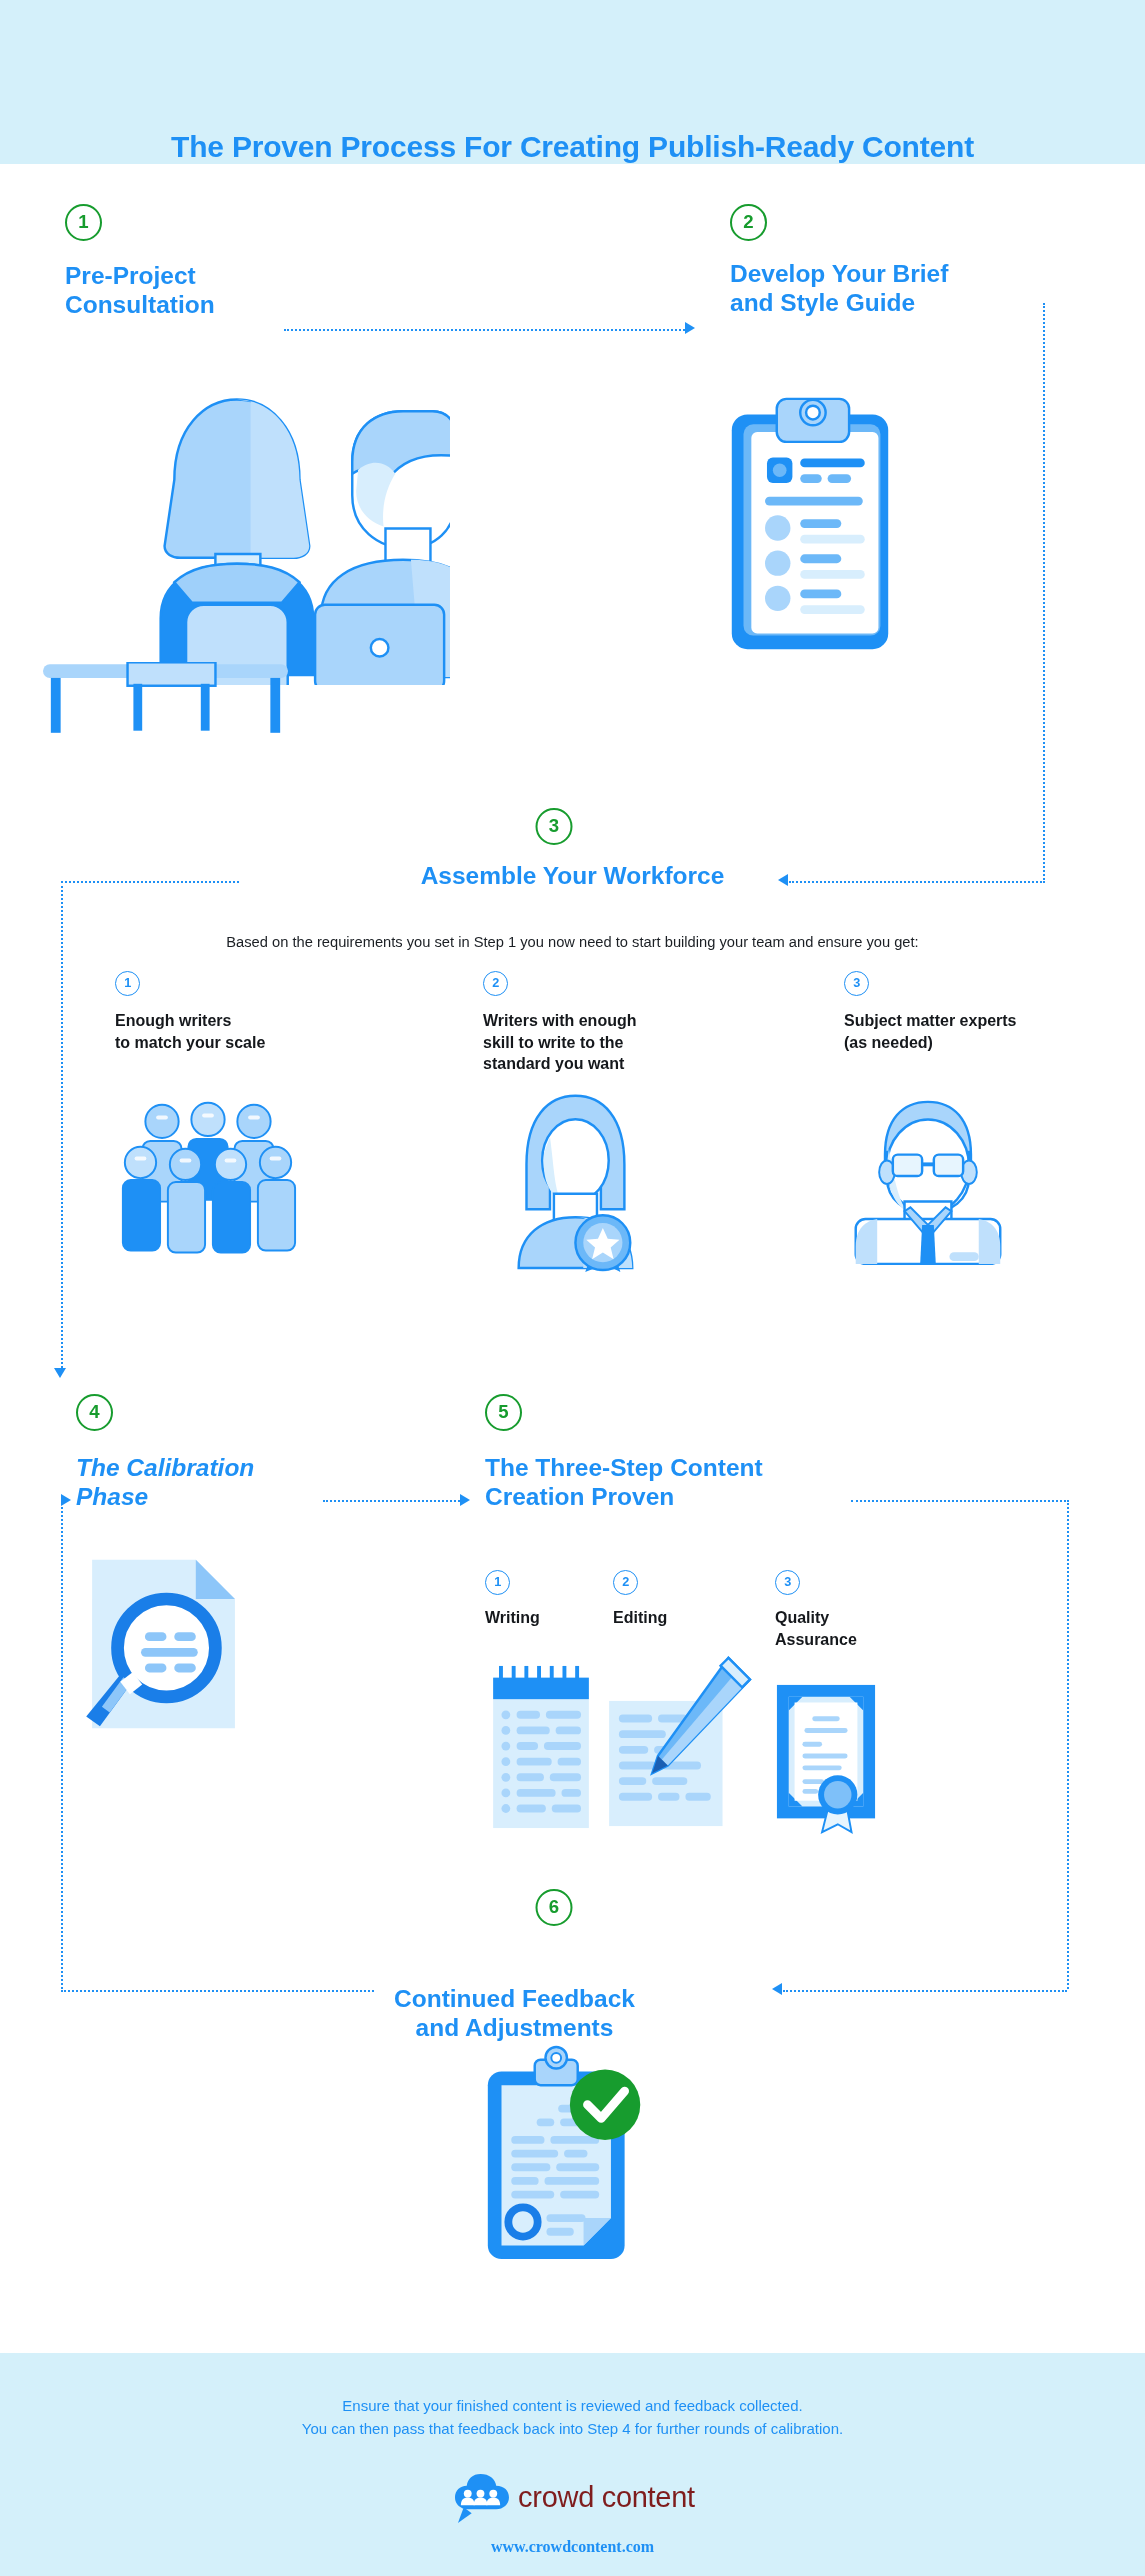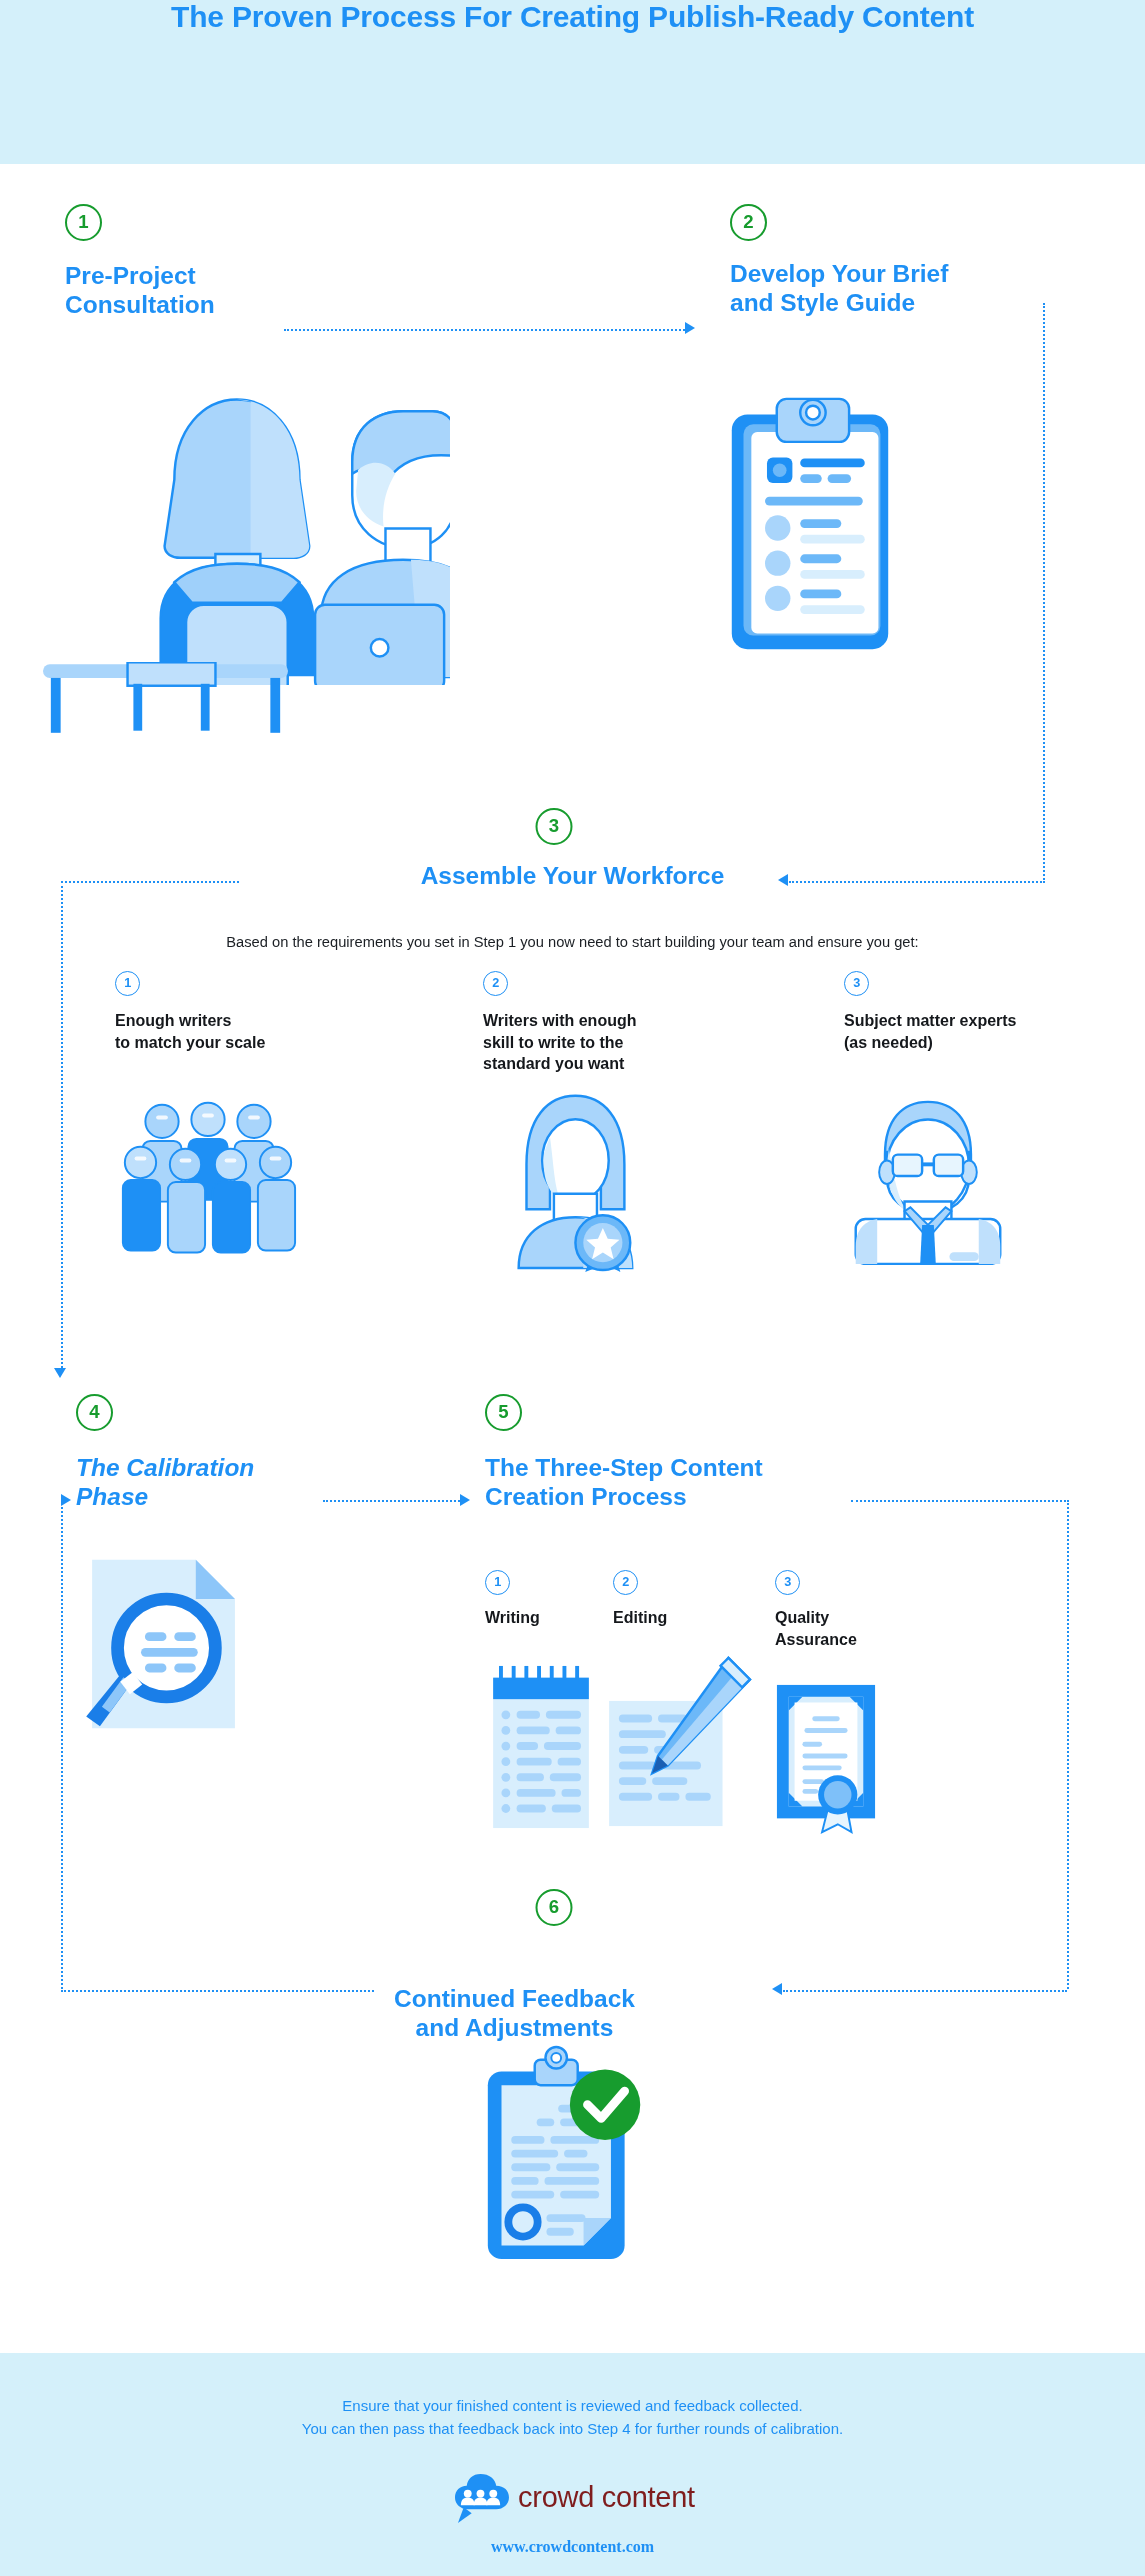--- a/index.html
+++ b/index.html
@@ -10,21 +10,21 @@
     position: relative;
     font-family: "Liberation Sans", sans-serif;
     overflow: hidden;
   }
   .page { position: relative; width: 1145px; height: 2576px; background:#fff; }
 
   
   .header {
     position: absolute; left: 0; top: 0; width: 1145px; height: 164px;
     background: #d4f0fa;
-    display: flex; align-items: flex-start; justify-content: center;
+    display: flex; align-items: flex-end; justify-content: center;
   }
   .header-title {
     font-size: 30px; font-weight: bold; color: #1e90f5;
     letter-spacing: -0.2px; text-align: center;
   }
 
   
   .footer {
     position: absolute; left: 0; top: 2353px; width: 1145px; height: 223px;
     background: #d4f0fa;
@@ -314,21 +314,21 @@
       <rect x="90" y="112" width="22" height="9" rx="4.5" fill="#8dc6f9"></rect>
       <path d="M46 132 L14 176 L0 166 L36 122 Z" fill="#1a7ee8"></path>
       <path d="M46 132 L24 162 L16 156 L38 126 Z" fill="#8dc6f9"></path>
       <rect x="38" y="124" width="16" height="16" transform="rotate(-38 46 132)" fill="#ffffff"></rect>
     </svg>
   </div>
 
   <div class="abs" style="left:485px; top:1394px;">
     <div class="stepnum">5</div>
     <div class="step-title" style="margin-top:21.5px;">The Three-Step Content
-Creation Process</div>
+Creation Proven</div>
   </div>
 
   <div class="abs" style="left:485px; top:1570px;">
     <div class="substepnum">1</div>
     <div class="sub-title" style="margin-top:11.7px;">Writing</div>
   </div>
   <div class="abs" style="left:491px; top:1664px;">
     <svg width="100" height="166" viewBox="0 0 102 170">
       <rect x="2" y="14" width="98" height="154" fill="#d8eefd"></rect>
       <rect x="2" y="14" width="98" height="22" fill="#1e90f5"></rect>

